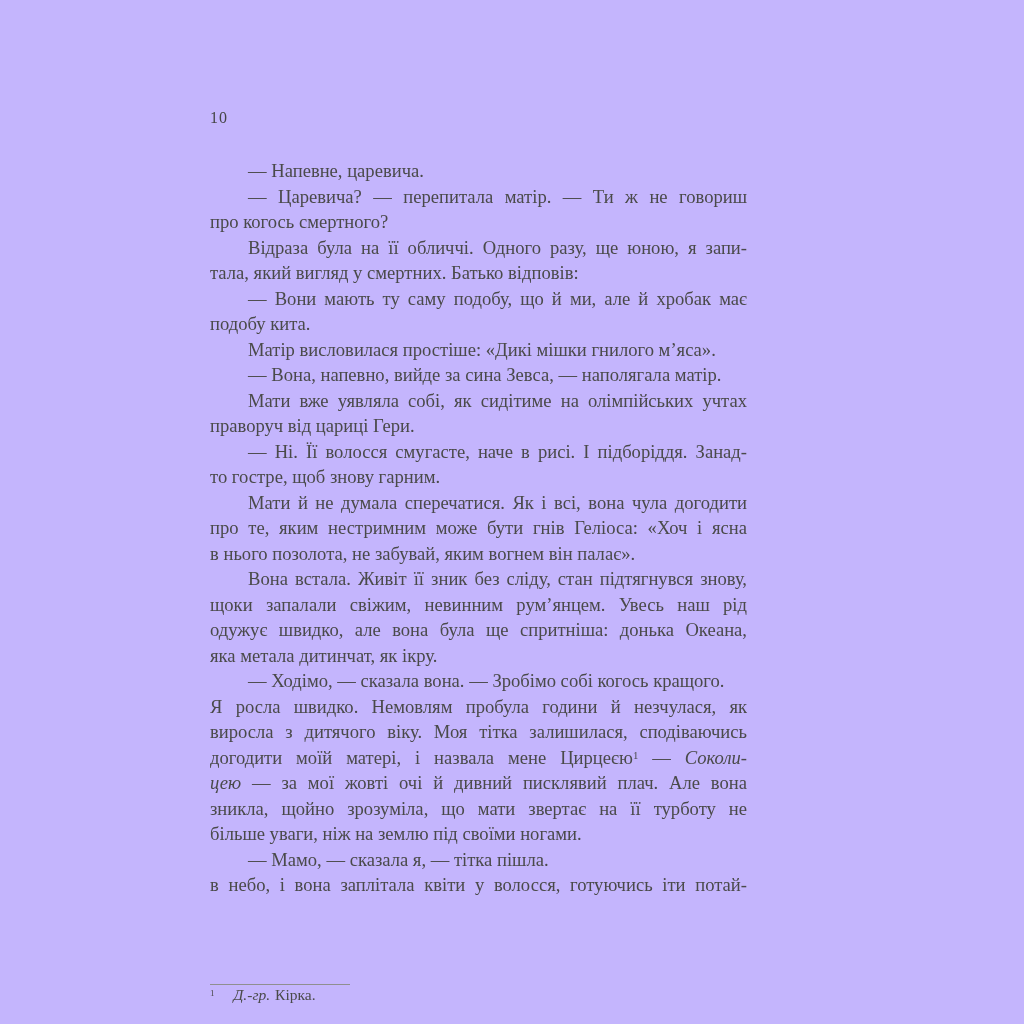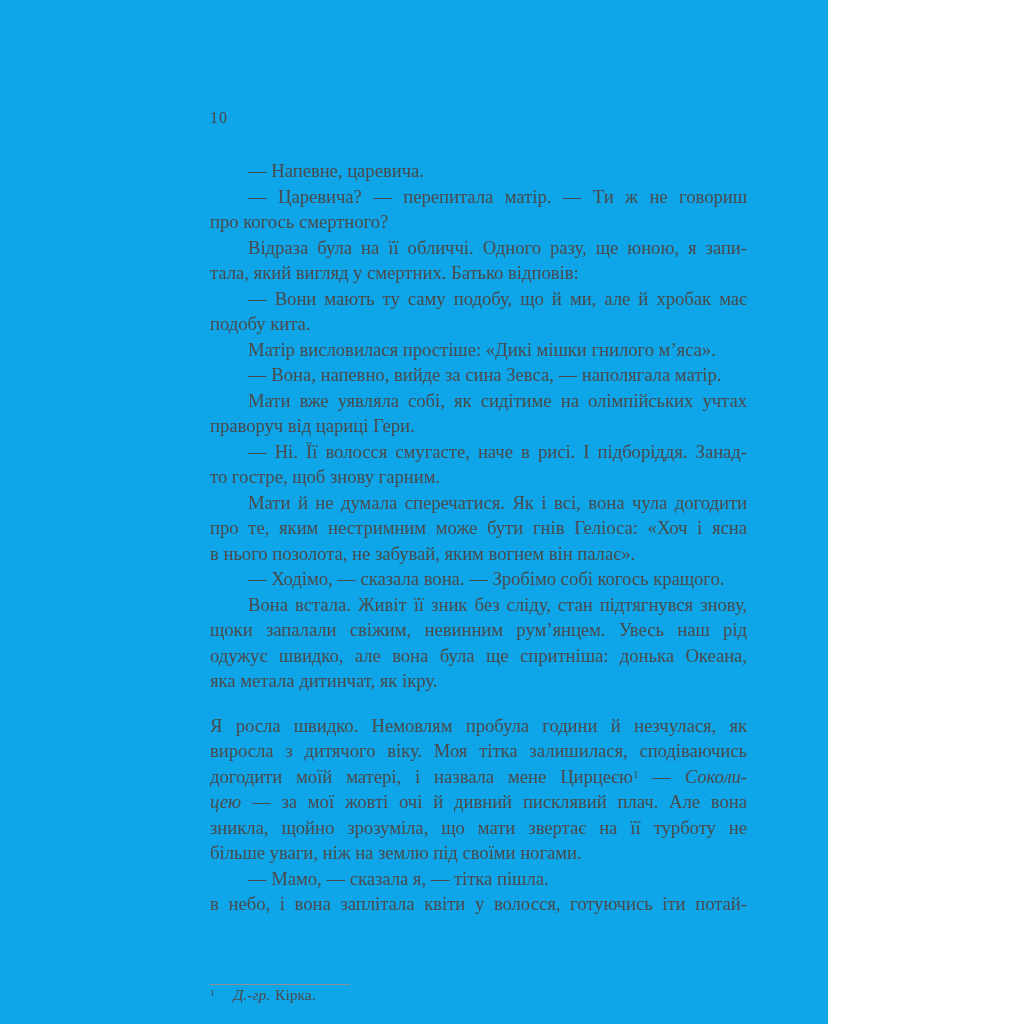--- a/index.html
+++ b/index.html
@@ -3,41 +3,41 @@
 <meta charset="utf-8">
 <style>
   * { margin: 0; padding: 0; box-sizing: border-box; }
   html, body { background: #ffffff; }
   body {
     width: 1024px; height: 1024px;
     font-family: "Liberation Serif", "DejaVu Serif", serif;
   }
   .page {
     position: relative;
-    width: 828px; height: 1024px;
-    background: #0ea5e9;
+    width: 1024px; height: 1024px;
+    background: #c4b5fd;
     overflow: hidden;
   }
   .page-number {
     position: absolute;
     left: 210px; top: 109px;
     font-size: 16px;
     color: #454545;
     letter-spacing: 1px;
   }
   .text-block {
     position: absolute;
     left: 210px; top: 158px;
     width: 537px;
     font-size: 18.6px;
     line-height: 25.5px;
     color: #4a4a4a;
     font-family: Liberation Serif, serif;
   }
-  .section + .section { margin-top: 19px; }
+  .section + .section { }
   .line { min-height: 25.5px; }
   .line.just { text-align: justify; text-align-last: justify; }
   .line.indent { text-indent: 38px; }
   .it { font-style: italic; }
   .text-block sup, .footnote sup {
     font-size: 0.58em;
     vertical-align: baseline;
     position: relative;
     top: -0.45em;
     line-height: 0;
@@ -97,27 +97,27 @@
         <div>
           <div class="line just indent"><span>— Ні. Її волосся смугасте, наче в рисі. І підборіддя. Занад-</span></div>
           <div class="line"><span>то гостре, щоб знову гарним.</span></div>
         </div>
         <div>
           <div class="line just indent"><span>Мати й не думала сперечатися. Як і всі, вона чула догодити</span></div>
           <div class="line just"><span>про те, яким нестримним може бути гнів Геліоса: «Хоч і ясна</span></div>
           <div class="line"><span>в нього позолота, не забувай, яким вогнем він палає».</span></div>
         </div>
         <div>
-          <div class="line indent"><span>— Ходімо, — сказала вона. — Зробімо собі когось кращого.</span></div>
-        </div>
-        <div>
           <div class="line just indent"><span>Вона встала. Живіт її зник без сліду, стан підтягнувся знову,</span></div>
           <div class="line just"><span>щоки запалали свіжим, невинним рум’янцем. Увесь наш рід</span></div>
           <div class="line just"><span>одужує швидко, але вона була ще спритніша: донька Океана,</span></div>
           <div class="line"><span>яка метала дитинчат, як ікру.</span></div>
+        </div>
+        <div>
+          <div class="line indent"><span>— Ходімо, — сказала вона. — Зробімо собі когось кращого.</span></div>
         </div>
       </div>
       <div class="section">
         <div>
           <div class="line just"><span>Я росла швидко. Немовлям пробула години й незчулася, як</span></div>
           <div class="line just"><span>виросла з дитячого віку. Моя тітка залишилася, сподіваючись</span></div>
           <div class="line just"><span>догодити моїй матері, і назвала мене Цирцеєю</span><sup>1</sup><span> — </span><span class="it">Соколи-</span></div>
           <div class="line just"><span class="it">цею</span><span> — за мої жовті очі й дивний писклявий плач. Але вона</span></div>
           <div class="line just"><span>зникла, щойно зрозуміла, що мати звертає на її турботу не</span></div>
           <div class="line"><span>більше уваги, ніж на землю під своїми ногами.</span></div>

